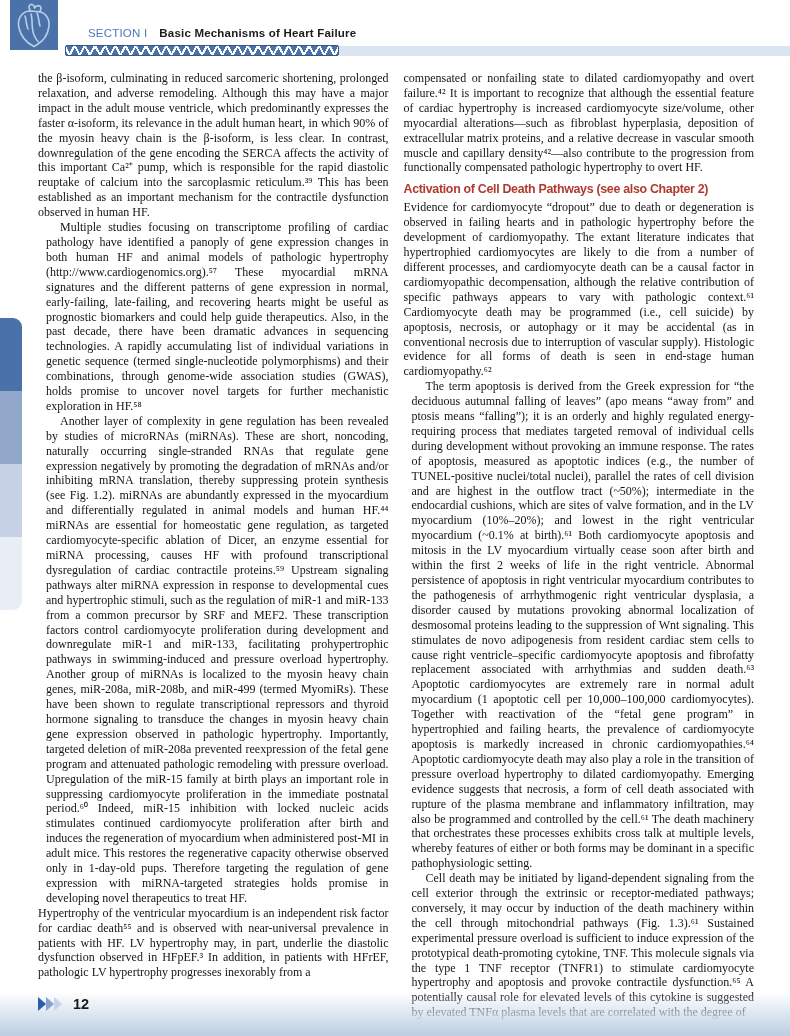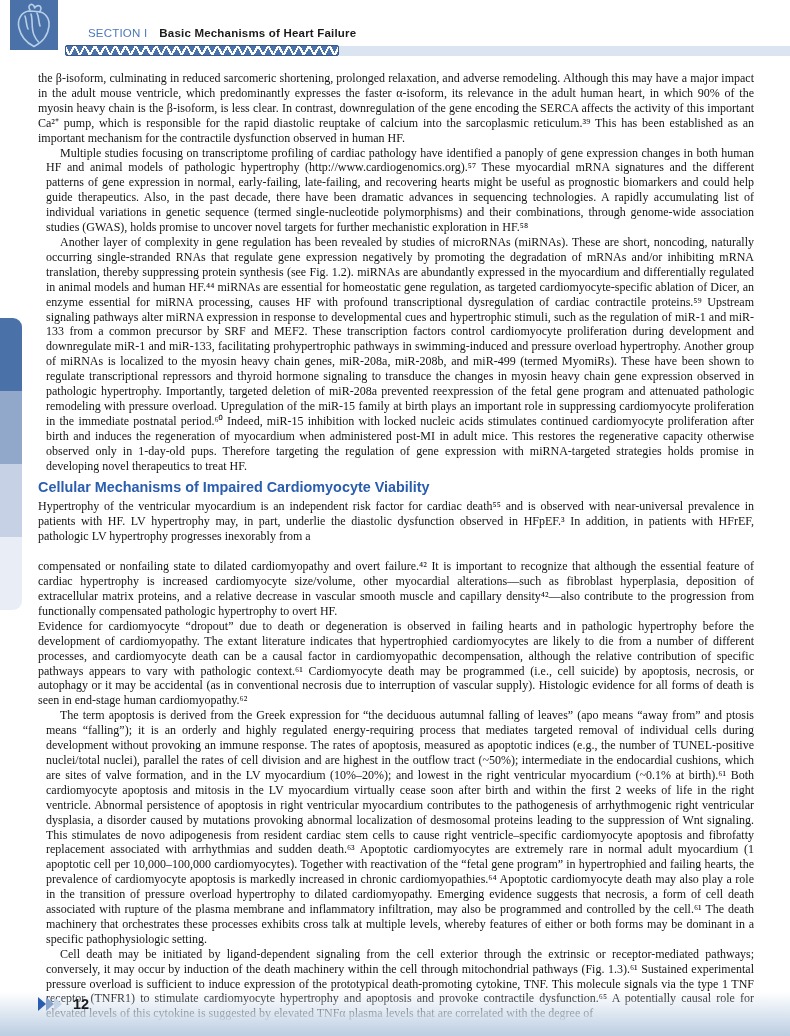--- a/index.html
+++ b/index.html
@@ -44,21 +44,21 @@
   
   .side-tabs {
     position:absolute; left:0; top:318px; width:22px; height:292px;
     border-radius:0 9px 9px 0; overflow:hidden;
   }
   .side-tabs .tab { width:100%; height:73px; }
 
   
   .columns {
     position:absolute; left:38px; top:71px; width:716px;
-    display:flex; gap:15px;flex-direction:column;
+    display:flex; gap:15px;
   }
   .col {
     flex:1; min-width:0;
     font-size:12px; line-height:14.9px; color:#141414;
     text-align:justify;
   }
   .col p { margin:0; }
   .col p.indent { text-indent:14px;margin-left:8px; }
   h2.blue-heading {
     font-family:"Liberation Sans", sans-serif;
@@ -113,25 +113,25 @@
     <div class="tab" style="background: rgb(145, 168, 203);"></div>
     <div class="tab" style="background: rgb(198, 209, 229);"></div>
     <div class="tab" style="background: rgb(233, 238, 246);"></div>
   </div>
 
   <div class="columns">
     <div class="col">
       <p>the β-isoform, culminating in reduced sarcomeric shortening, prolonged relaxation, and adverse remodeling. Although this may have a major impact in the adult mouse ventricle, which predominantly expresses the faster α-isoform, its relevance in the adult human heart, in which 90% of the myosin heavy chain is the β-isoform, is less clear. In contrast, downregulation of the gene encoding the SERCA affects the activity of this important Ca²⁺ pump, which is responsible for the rapid diastolic reuptake of calcium into the sarcoplasmic reticulum.³⁹ This has been established as an important mechanism for the contractile dysfunction observed in human HF.</p>
       <p class="indent">Multiple studies focusing on transcriptome profiling of cardiac pathology have identified a panoply of gene expression changes in both human HF and animal models of pathologic hypertrophy (http://www.cardiogenomics.org).⁵⁷ These myocardial mRNA signatures and the different patterns of gene expression in normal, early-failing, late-failing, and recovering hearts might be useful as prognostic biomarkers and could help guide therapeutics. Also, in the past decade, there have been dramatic advances in sequencing technologies. A rapidly accumulating list of individual variations in genetic sequence (termed single-nucleotide polymorphisms) and their combinations, through genome-wide association studies (GWAS), holds promise to uncover novel targets for further mechanistic exploration in HF.⁵⁸</p>
       <p class="indent">Another layer of complexity in gene regulation has been revealed by studies of microRNAs (miRNAs). These are short, noncoding, naturally occurring single-stranded RNAs that regulate gene expression negatively by promoting the degradation of mRNAs and/or inhibiting mRNA translation, thereby suppressing protein synthesis (see Fig. 1.2). miRNAs are abundantly expressed in the myocardium and differentially regulated in animal models and human HF.⁴⁴ miRNAs are essential for homeostatic gene regulation, as targeted cardiomyocyte-specific ablation of Dicer, an enzyme essential for miRNA processing, causes HF with profound transcriptional dysregulation of cardiac contractile proteins.⁵⁹ Upstream signaling pathways alter miRNA expression in response to developmental cues and hypertrophic stimuli, such as the regulation of miR-1 and miR-133 from a common precursor by SRF and MEF2. These transcription factors control cardiomyocyte proliferation during development and downregulate miR-1 and miR-133, facilitating prohypertrophic pathways in swimming-induced and pressure overload hypertrophy. Another group of miRNAs is localized to the myosin heavy chain genes, miR-208a, miR-208b, and miR-499 (termed MyomiRs). These have been shown to regulate transcriptional repressors and thyroid hormone signaling to transduce the changes in myosin heavy chain gene expression observed in pathologic hypertrophy. Importantly, targeted deletion of miR-208a prevented reexpression of the fetal gene program and attenuated pathologic remodeling with pressure overload. Upregulation of the miR-15 family at birth plays an important role in suppressing cardiomyocyte proliferation in the immediate postnatal period.⁶⁰ Indeed, miR-15 inhibition with locked nucleic acids stimulates continued cardiomyocyte proliferation after birth and induces the regeneration of myocardium when administered post-MI in adult mice. This restores the regenerative capacity otherwise observed only in 1-day-old pups. Therefore targeting the regulation of gene expression with miRNA-targeted strategies holds promise in developing novel therapeutics to treat HF.</p>
-      <h2 class="blue-heading">Cellular Mechanisms of Impaired Cardiomyocyte Viability</h2>
       <p>Hypertrophy of the ventricular myocardium is an independent risk factor for cardiac death⁵⁵ and is observed with near-universal prevalence in patients with HF. LV hypertrophy may, in part, underlie the diastolic dysfunction observed in HFpEF.³ In addition, in patients with HFrEF, pathologic LV hypertrophy progresses inexorably from a</p>
     </div>
     <div class="col">
       <p>compensated or nonfailing state to dilated cardiomyopathy and overt failure.⁴² It is important to recognize that although the essential feature of cardiac hypertrophy is increased cardiomyocyte size/volume, other myocardial alterations—such as fibroblast hyperplasia, deposition of extracellular matrix proteins, and a relative decrease in vascular smooth muscle and capillary density⁴²—also contribute to the progression from functionally compensated pathologic hypertrophy to overt HF.</p>
+      <h3 class="red-heading">Activation of Cell Death Pathways (see also Chapter 2)</h3>
       <p>Evidence for cardiomyocyte “dropout” due to death or degeneration is observed in failing hearts and in pathologic hypertrophy before the development of cardiomyopathy. The extant literature indicates that hypertrophied cardiomyocytes are likely to die from a number of different processes, and cardiomyocyte death can be a causal factor in cardiomyopathic decompensation, although the relative contribution of specific pathways appears to vary with pathologic context.⁶¹ Cardiomyocyte death may be programmed (i.e., cell suicide) by apoptosis, necrosis, or autophagy or it may be accidental (as in conventional necrosis due to interruption of vascular supply). Histologic evidence for all forms of death is seen in end-stage human cardiomyopathy.⁶²</p>
       <p class="indent">The term apoptosis is derived from the Greek expression for “the deciduous autumnal falling of leaves” (apo means “away from” and ptosis means “falling”); it is an orderly and highly regulated energy-requiring process that mediates targeted removal of individual cells during development without provoking an immune response. The rates of apoptosis, measured as apoptotic indices (e.g., the number of TUNEL-positive nuclei/total nuclei), parallel the rates of cell division and are highest in the outflow tract (~50%); intermediate in the endocardial cushions, which are sites of valve formation, and in the LV myocardium (10%–20%); and lowest in the right ventricular myocardium (~0.1% at birth).⁶¹ Both cardiomyocyte apoptosis and mitosis in the LV myocardium virtually cease soon after birth and within the first 2 weeks of life in the right ventricle. Abnormal persistence of apoptosis in right ventricular myocardium contributes to the pathogenesis of arrhythmogenic right ventricular dysplasia, a disorder caused by mutations provoking abnormal localization of desmosomal proteins leading to the suppression of Wnt signaling. This stimulates de novo adipogenesis from resident cardiac stem cells to cause right ventricle–specific cardiomyocyte apoptosis and fibrofatty replacement associated with arrhythmias and sudden death.⁶³ Apoptotic cardiomyocytes are extremely rare in normal adult myocardium (1 apoptotic cell per 10,000–100,000 cardiomyocytes). Together with reactivation of the “fetal gene program” in hypertrophied and failing hearts, the prevalence of cardiomyocyte apoptosis is markedly increased in chronic cardiomyopathies.⁶⁴ Apoptotic cardiomyocyte death may also play a role in the transition of pressure overload hypertrophy to dilated cardiomyopathy. Emerging evidence suggests that necrosis, a form of cell death associated with rupture of the plasma membrane and inflammatory infiltration, may also be programmed and controlled by the cell.⁶¹ The death machinery that orchestrates these processes exhibits cross talk at multiple levels, whereby features of either or both forms may be dominant in a specific pathophysiologic setting.</p>
       <p class="indent">Cell death may be initiated by ligand-dependent signaling from the cell exterior through the extrinsic or receptor-mediated pathways; conversely, it may occur by induction of the death machinery within the cell through mitochondrial pathways (Fig. 1.3).⁶¹ Sustained experimental pressure overload is sufficient to induce expression of the prototypical death-promoting cytokine, TNF. This molecule signals via the type 1 TNF receptor (TNFR1) to stimulate cardiomyocyte hypertrophy and apoptosis and provoke contractile dysfunction.⁶⁵ A potentially causal role for elevated levels of this cytokine is suggested by elevated TNFα plasma levels that are correlated with the degree of</p>
     </div>
   </div>
 
   <div class="footer">
     <svg width="26" height="14" viewBox="0 0 26 14">
       <polygon points="0,0 8,7 0,14" fill="#2a5dad"></polygon>
       <polygon points="8,0 16,7 8,14" fill="#87a3cb"></polygon>

